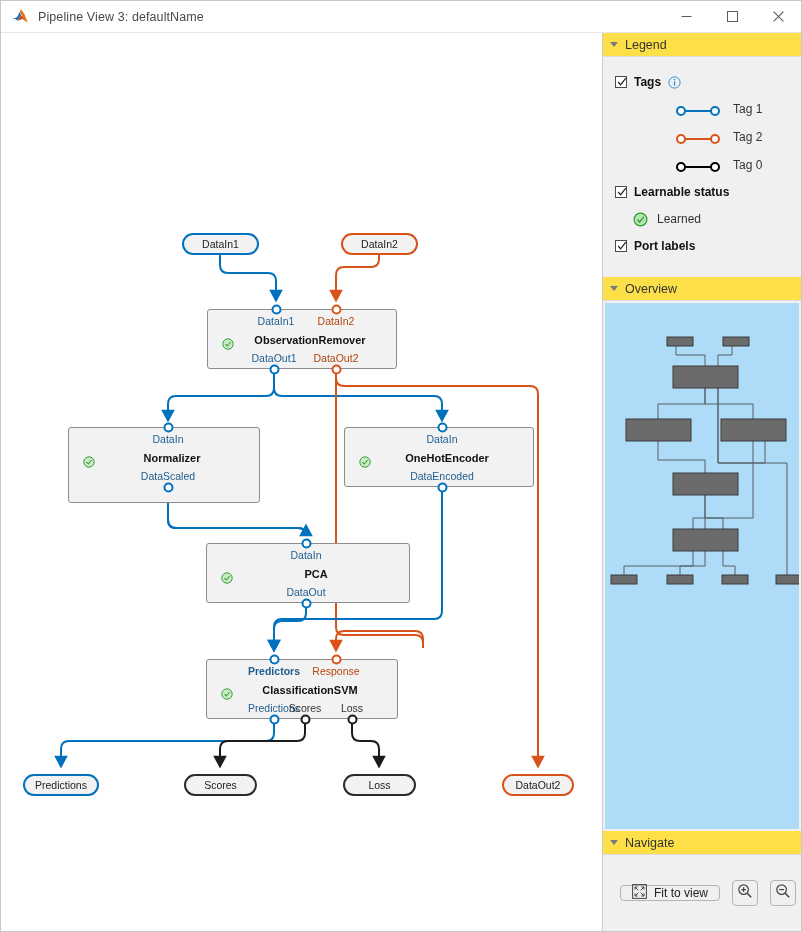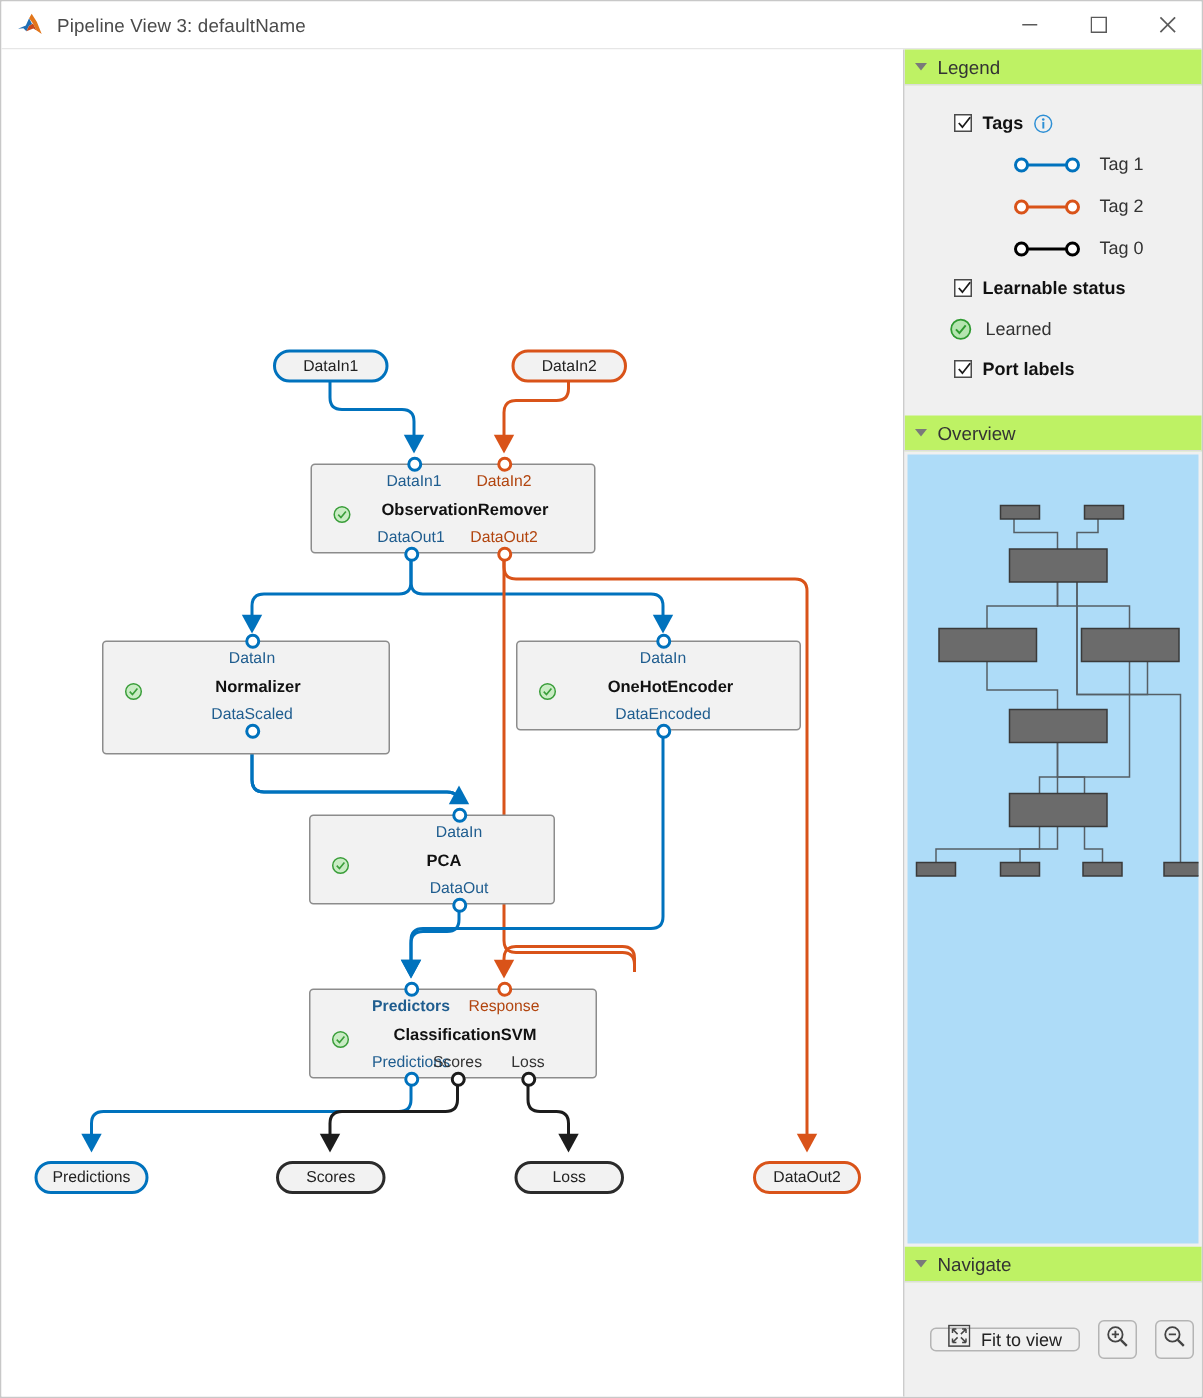--- a/index.html
+++ b/index.html
@@ -44,28 +44,28 @@
   .term{position:absolute;box-sizing:border-box;height:22px;
         border-radius:11px;background:#f2f2f2;
         display:flex;align-items:center;justify-content:center;
         font-size:10.5px;color:#222;}
   .term.blue{border:2px solid #0072bd;}
   .term.orange{border:2px solid #d95319;}
   .term.black{border:2px solid #2b2b2b;}
 
   
   #side{flex:1 1 auto;display:flex;flex-direction:column;background:#f0f0f0;min-width:0;}
-  .sect-head{height:23px;flex:0 0 23px;background:#bef264;border-bottom:1px solid #dcdcdc;
+  .sect-head{height:23px;flex:0 0 23px;background:#fde047;border-bottom:1px solid #dcdcdc;
              display:flex;align-items:center;padding-left:7px;gap:7px;}
   .sect-head .tri{width:0;height:0;border-left:4.5px solid transparent;
                   border-right:4.5px solid transparent;border-top:5px solid #7a7a7a;}
   .sect-head .stitle{font-size:12.5px;color:#333;}
 
   #legend-body{flex:0 0 auto;background:#f0f0f0;padding:12px 0 18px 0;}
-  .lg-row{display:flex;align-items:center;height:26px;padding-left:33px;}
+  .lg-row{display:flex;align-items:center;height:26px;padding-left:12px;}
   .cbx{width:12px;height:12px;box-sizing:border-box;border:1px solid #4a4a4a;
        background:#fff;position:relative;flex:0 0 12px;margin-right:7px;}
   .cbx svg{position:absolute;left:1px;top:0px;}
   .lg-label{font-size:12px;font-weight:bold;color:#111;}
   .info-ico{margin-left:7px;display:flex;}
   .tag-row{display:flex;align-items:center;height:28px;padding-left:29px;margin-left:44px;}
   .tag-sym{width:44px;height:12px;flex:0 0 44px;margin-right:13px;}
   .tag-name{font-size:12px;color:#333;}
   .learn-row{display:flex;align-items:center;height:28px;padding-left:30px;}
   .learn-row .ic{margin-right:9px;display:flex;}
@@ -210,21 +210,21 @@
               </svg></div>
           </div>
           <div class="port-lbl blue" style="left: 441px; top: 400px;">DataIn</div>
           <svg width="11" height="11" viewBox="0 0 11 11" style="position: absolute; left: 435.5px; top: 388.5px;">
             <circle cx="5.5" cy="5.5" r="4" fill="#ffffff" stroke="#0072bd" stroke-width="2"></circle>
           </svg>
           <div class="port-lbl blue" style="left: 441px; top: 437px;">DataEncoded</div>
           <svg width="11" height="11" viewBox="0 0 11 11" style="position: absolute; left: 435.5px; top: 448.5px;">
             <circle cx="5.5" cy="5.5" r="4" fill="#ffffff" stroke="#0072bd" stroke-width="2"></circle>
           </svg>
-          <div class="node" style="left: 205px; top: 510px; width: 164px; height: 60px;">
+          <div class="node" style="left: 205px; top: 510px; width: 204px; height: 60px;">
             <div class="node-title" style="top: 24px;">PCA</div>
             <div class="learned-badge" style="left: 14px; top: 26px;"><svg width="12" height="12" viewBox="0 0 12 12">
                 <circle cx="6" cy="6" r="5.2" fill="#c9ecc4" stroke="#3a9e3a" stroke-width="1"></circle>
                 <path d="M3.5,6.1 L5.3,8 L8.6,4" stroke="#3a9e3a" stroke-width="1.1" fill="none"></path>
               </svg></div>
           </div>
           <div class="port-lbl blue" style="left: 305px; top: 516px;">DataIn</div>
           <svg width="11" height="11" viewBox="0 0 11 11" style="position: absolute; left: 299.5px; top: 504.5px;">
             <circle cx="5.5" cy="5.5" r="4" fill="#ffffff" stroke="#0072bd" stroke-width="2"></circle>
           </svg>

